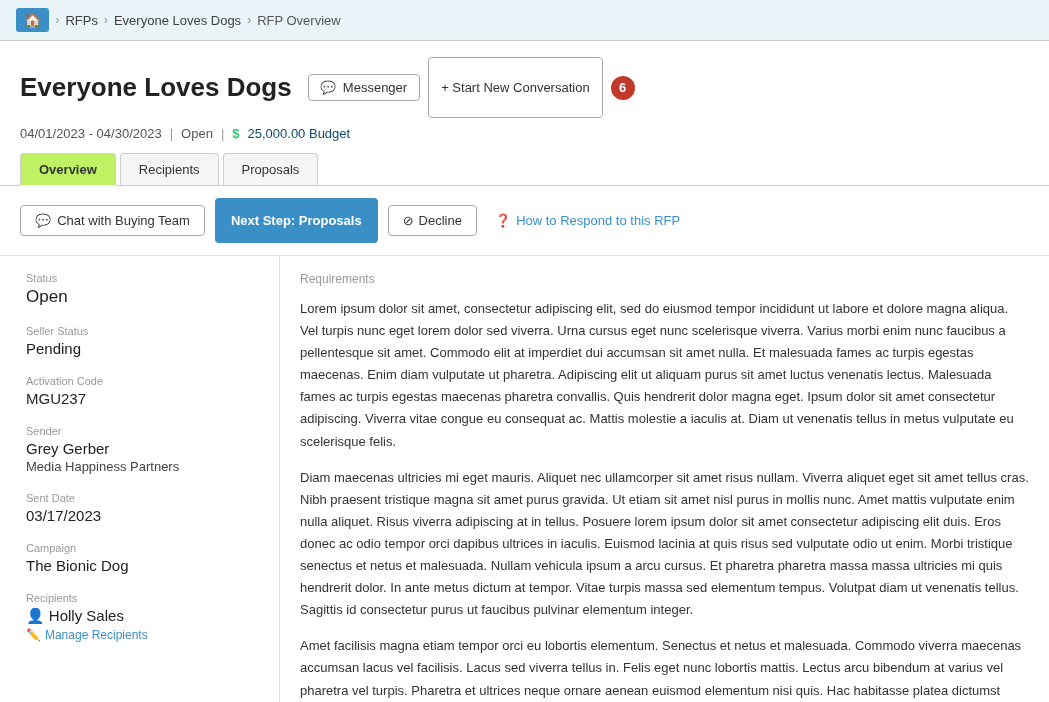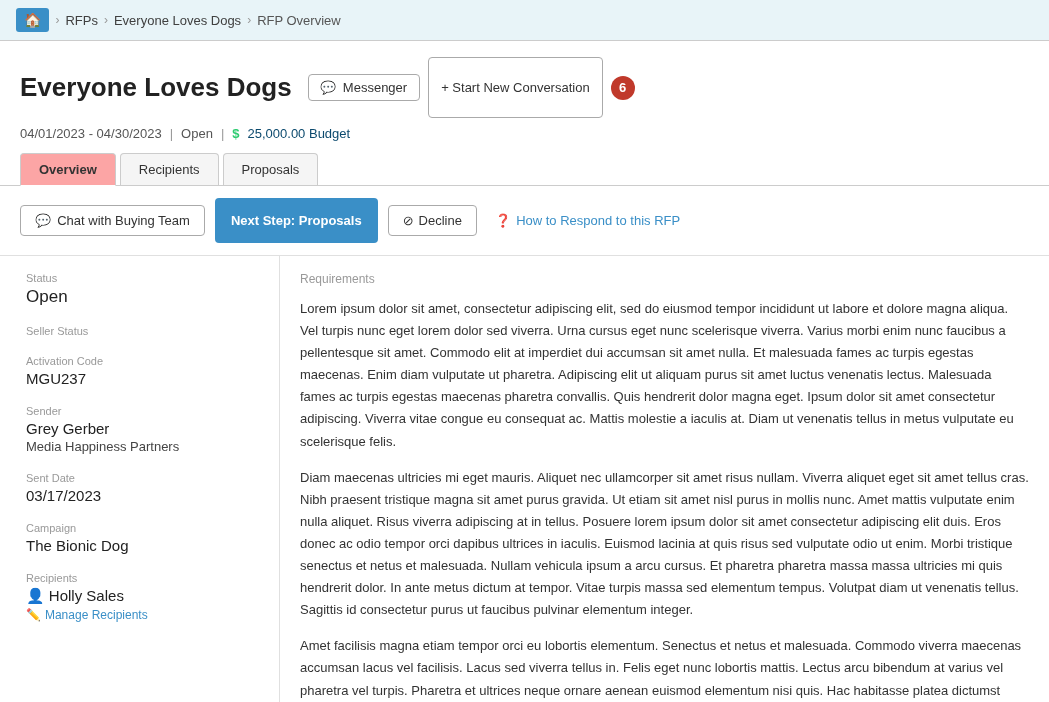--- a/index.html
+++ b/index.html
@@ -105,21 +105,21 @@
       cursor: pointer;
       border: 1px solid #ccc;
       border-bottom: none;
       margin-right: 4px;
       border-radius: 4px 4px 0 0;
       background: #f5f5f5;
       font-size: 13px;
       color: #333;
     }
     .tab.active {
-      background: #fca5a5;
+      background: #bef264;
       border-bottom: 1px solid #fff;
       margin-bottom: -1px;
       font-weight: bold;
     }
 
     
     .action-bar {
       padding: 12px 20px;
       display: flex;
       align-items: center;
@@ -304,20 +304,21 @@
 
   <div class="sidebar">
 
     <div class="sidebar-field">
       <div class="sidebar-label">Status</div>
       <div class="sidebar-value open-status">Open</div>
     </div>
 
     <div class="sidebar-field">
       <div class="sidebar-label">Seller Status</div>
+      <div class="sidebar-value">Pending</div>
     </div>
 
     <div class="sidebar-field">
       <div class="sidebar-label">Activation Code</div>
       <div class="sidebar-value">MGU237</div>
     </div>
 
     <div class="sidebar-field">
       <div class="sidebar-label">Sender</div>
       <div class="sidebar-value">Grey Gerber</div>

